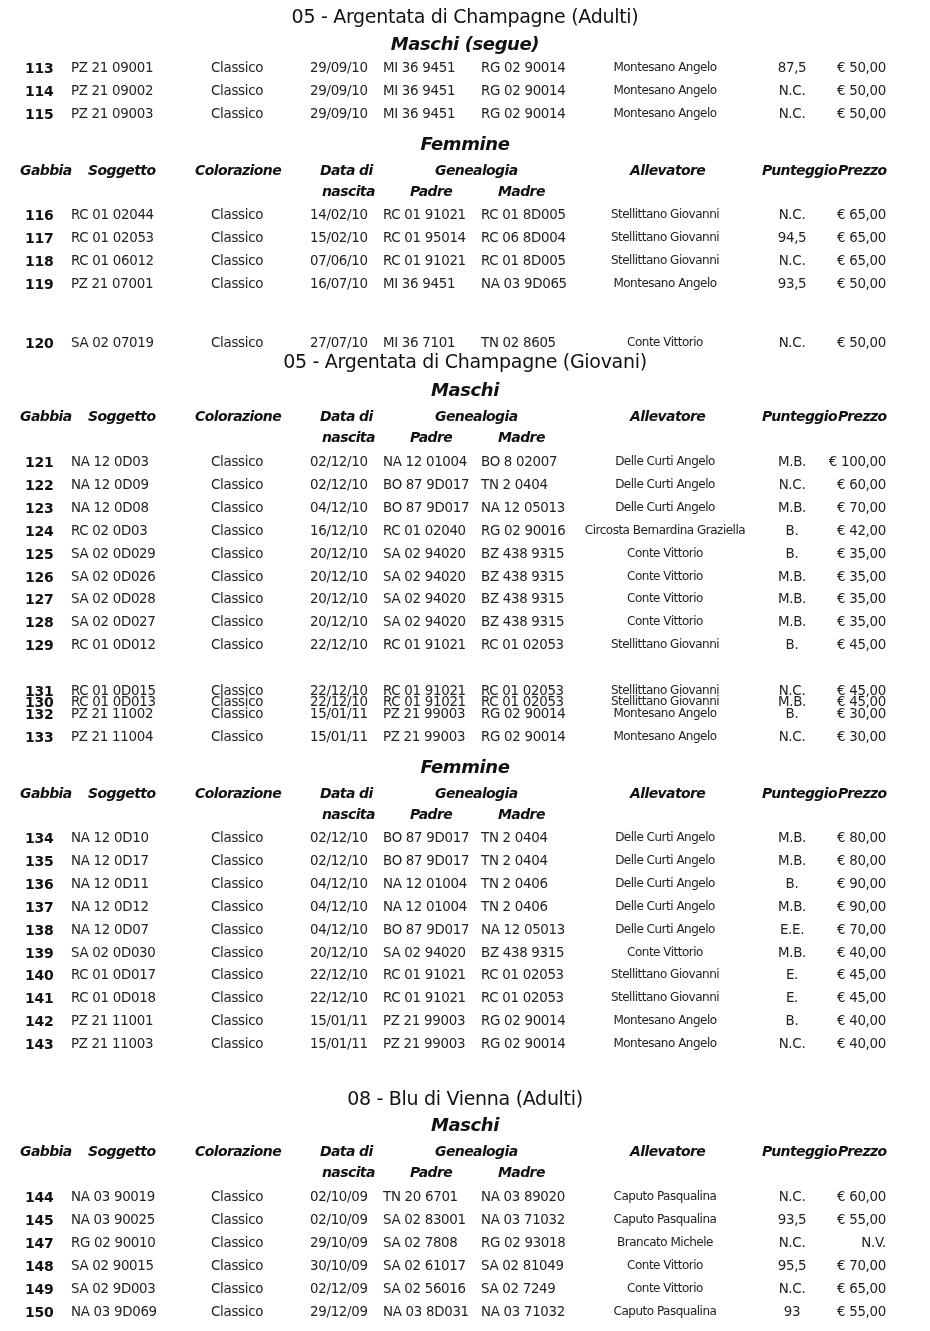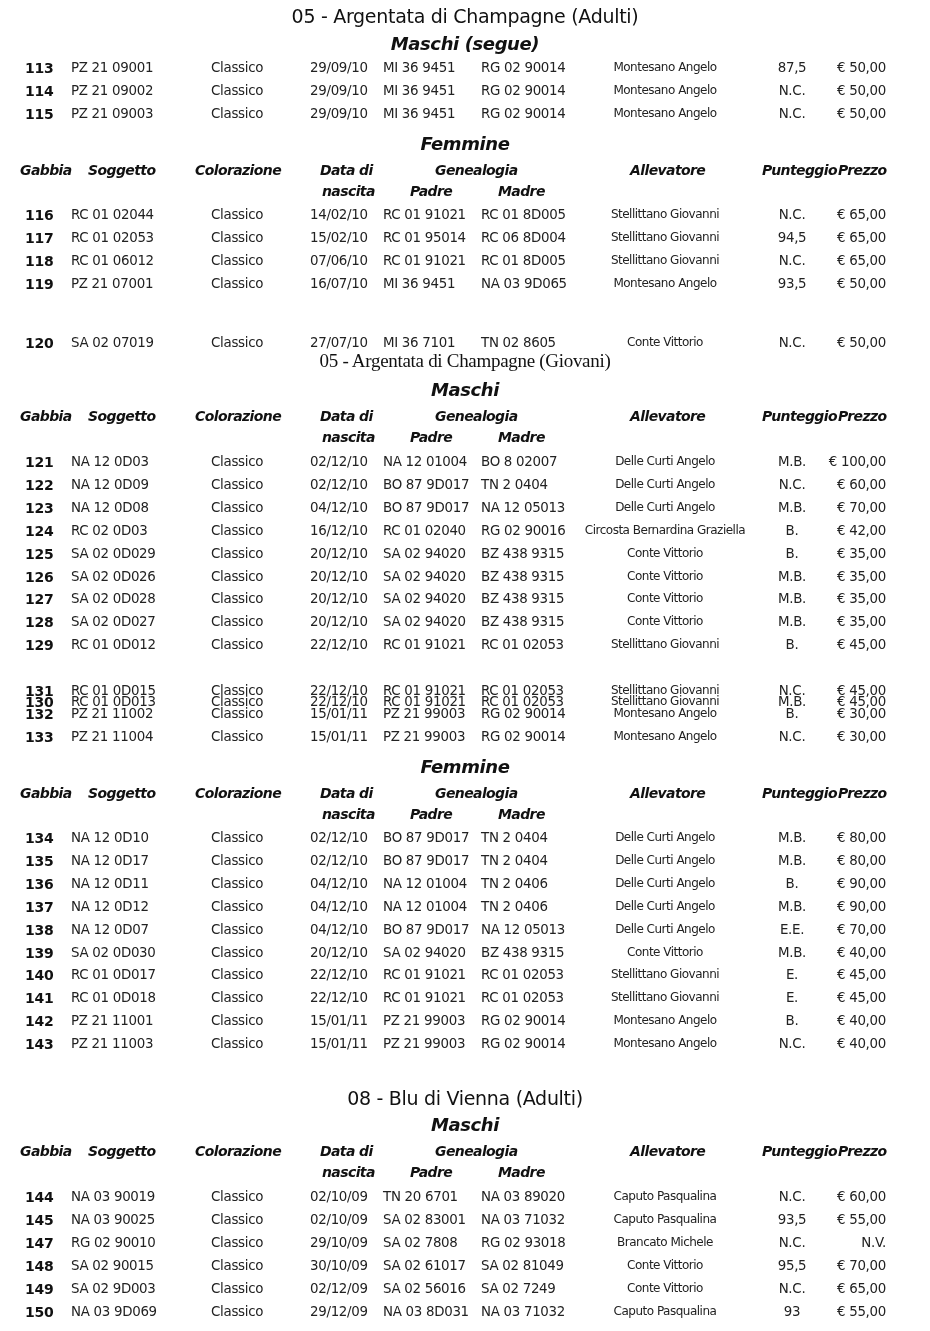--- a/index.html
+++ b/index.html
@@ -128,21 +128,21 @@
         <span class="c-col">Classico</span>
         <span class="c-dat">27/07/10</span>
         <span class="c-pad">MI 36 7101</span>
         <span class="c-mad">TN 02 8605</span>
         <span class="c-all">Conte Vittorio</span>
         <span class="c-pun">N.C.</span>
         <span class="c-pre">€ 50,00</span>
       </div>
     </section>
     <section>
-      <div class="title" style="top: 350px; font-family: Liberation Serif, serif;">05 - Argentata di Champagne (Giovani)</div>
+      <div class="title" style="top: 350px;">05 - Argentata di Champagne (Giovani)</div>
       <div class="sub" style="top: 379px;">Maschi</div>
       <div class="hdr" style="top: 408px;">
         <span style="top: 0px; left: 20px;">Gabbia</span>
         <span style="top: 0px; left: 88px;">Soggetto</span>
         <span style="top: 0px; left: 195px;">Colorazione</span>
         <span style="top: 0px; left: 320px;">Data di</span>
         <span style="top: 21px; left: 322px;">nascita</span>
         <span style="top: 0px; left: 435px;">Genealogia</span>
         <span style="top: 21px; left: 410px;">Padre</span>
         <span style="top: 21px; left: 498px;">Madre</span>

